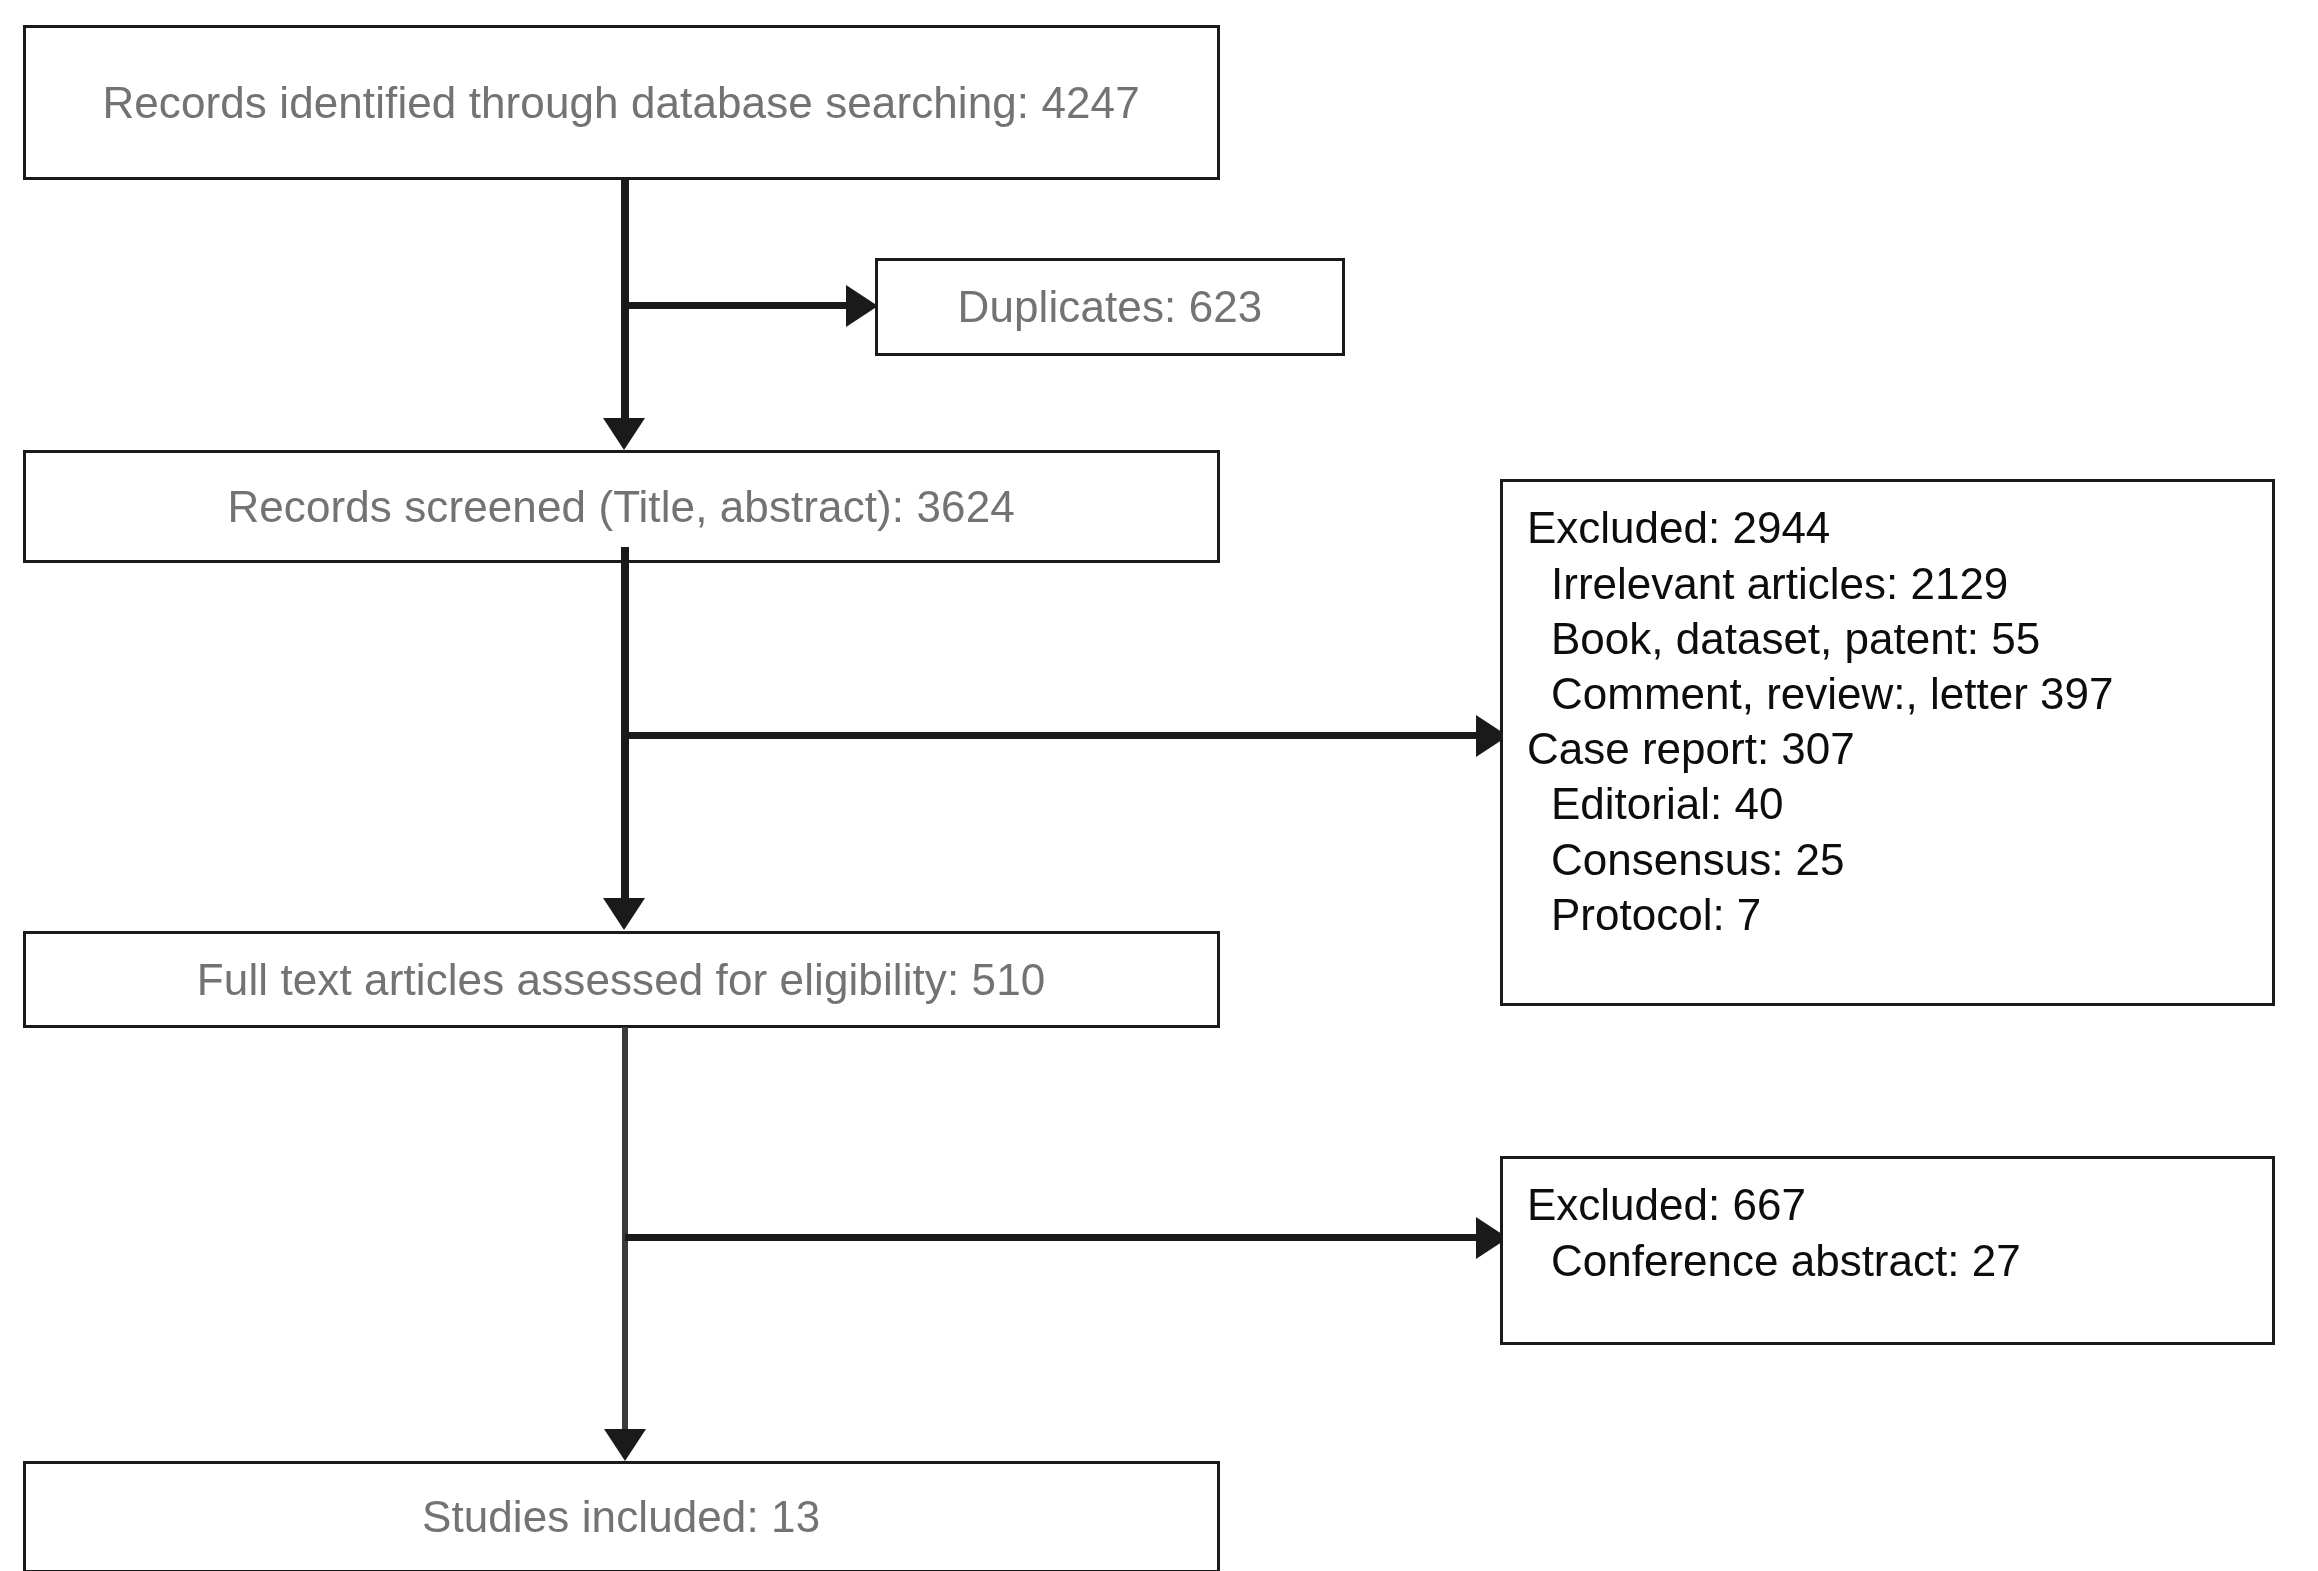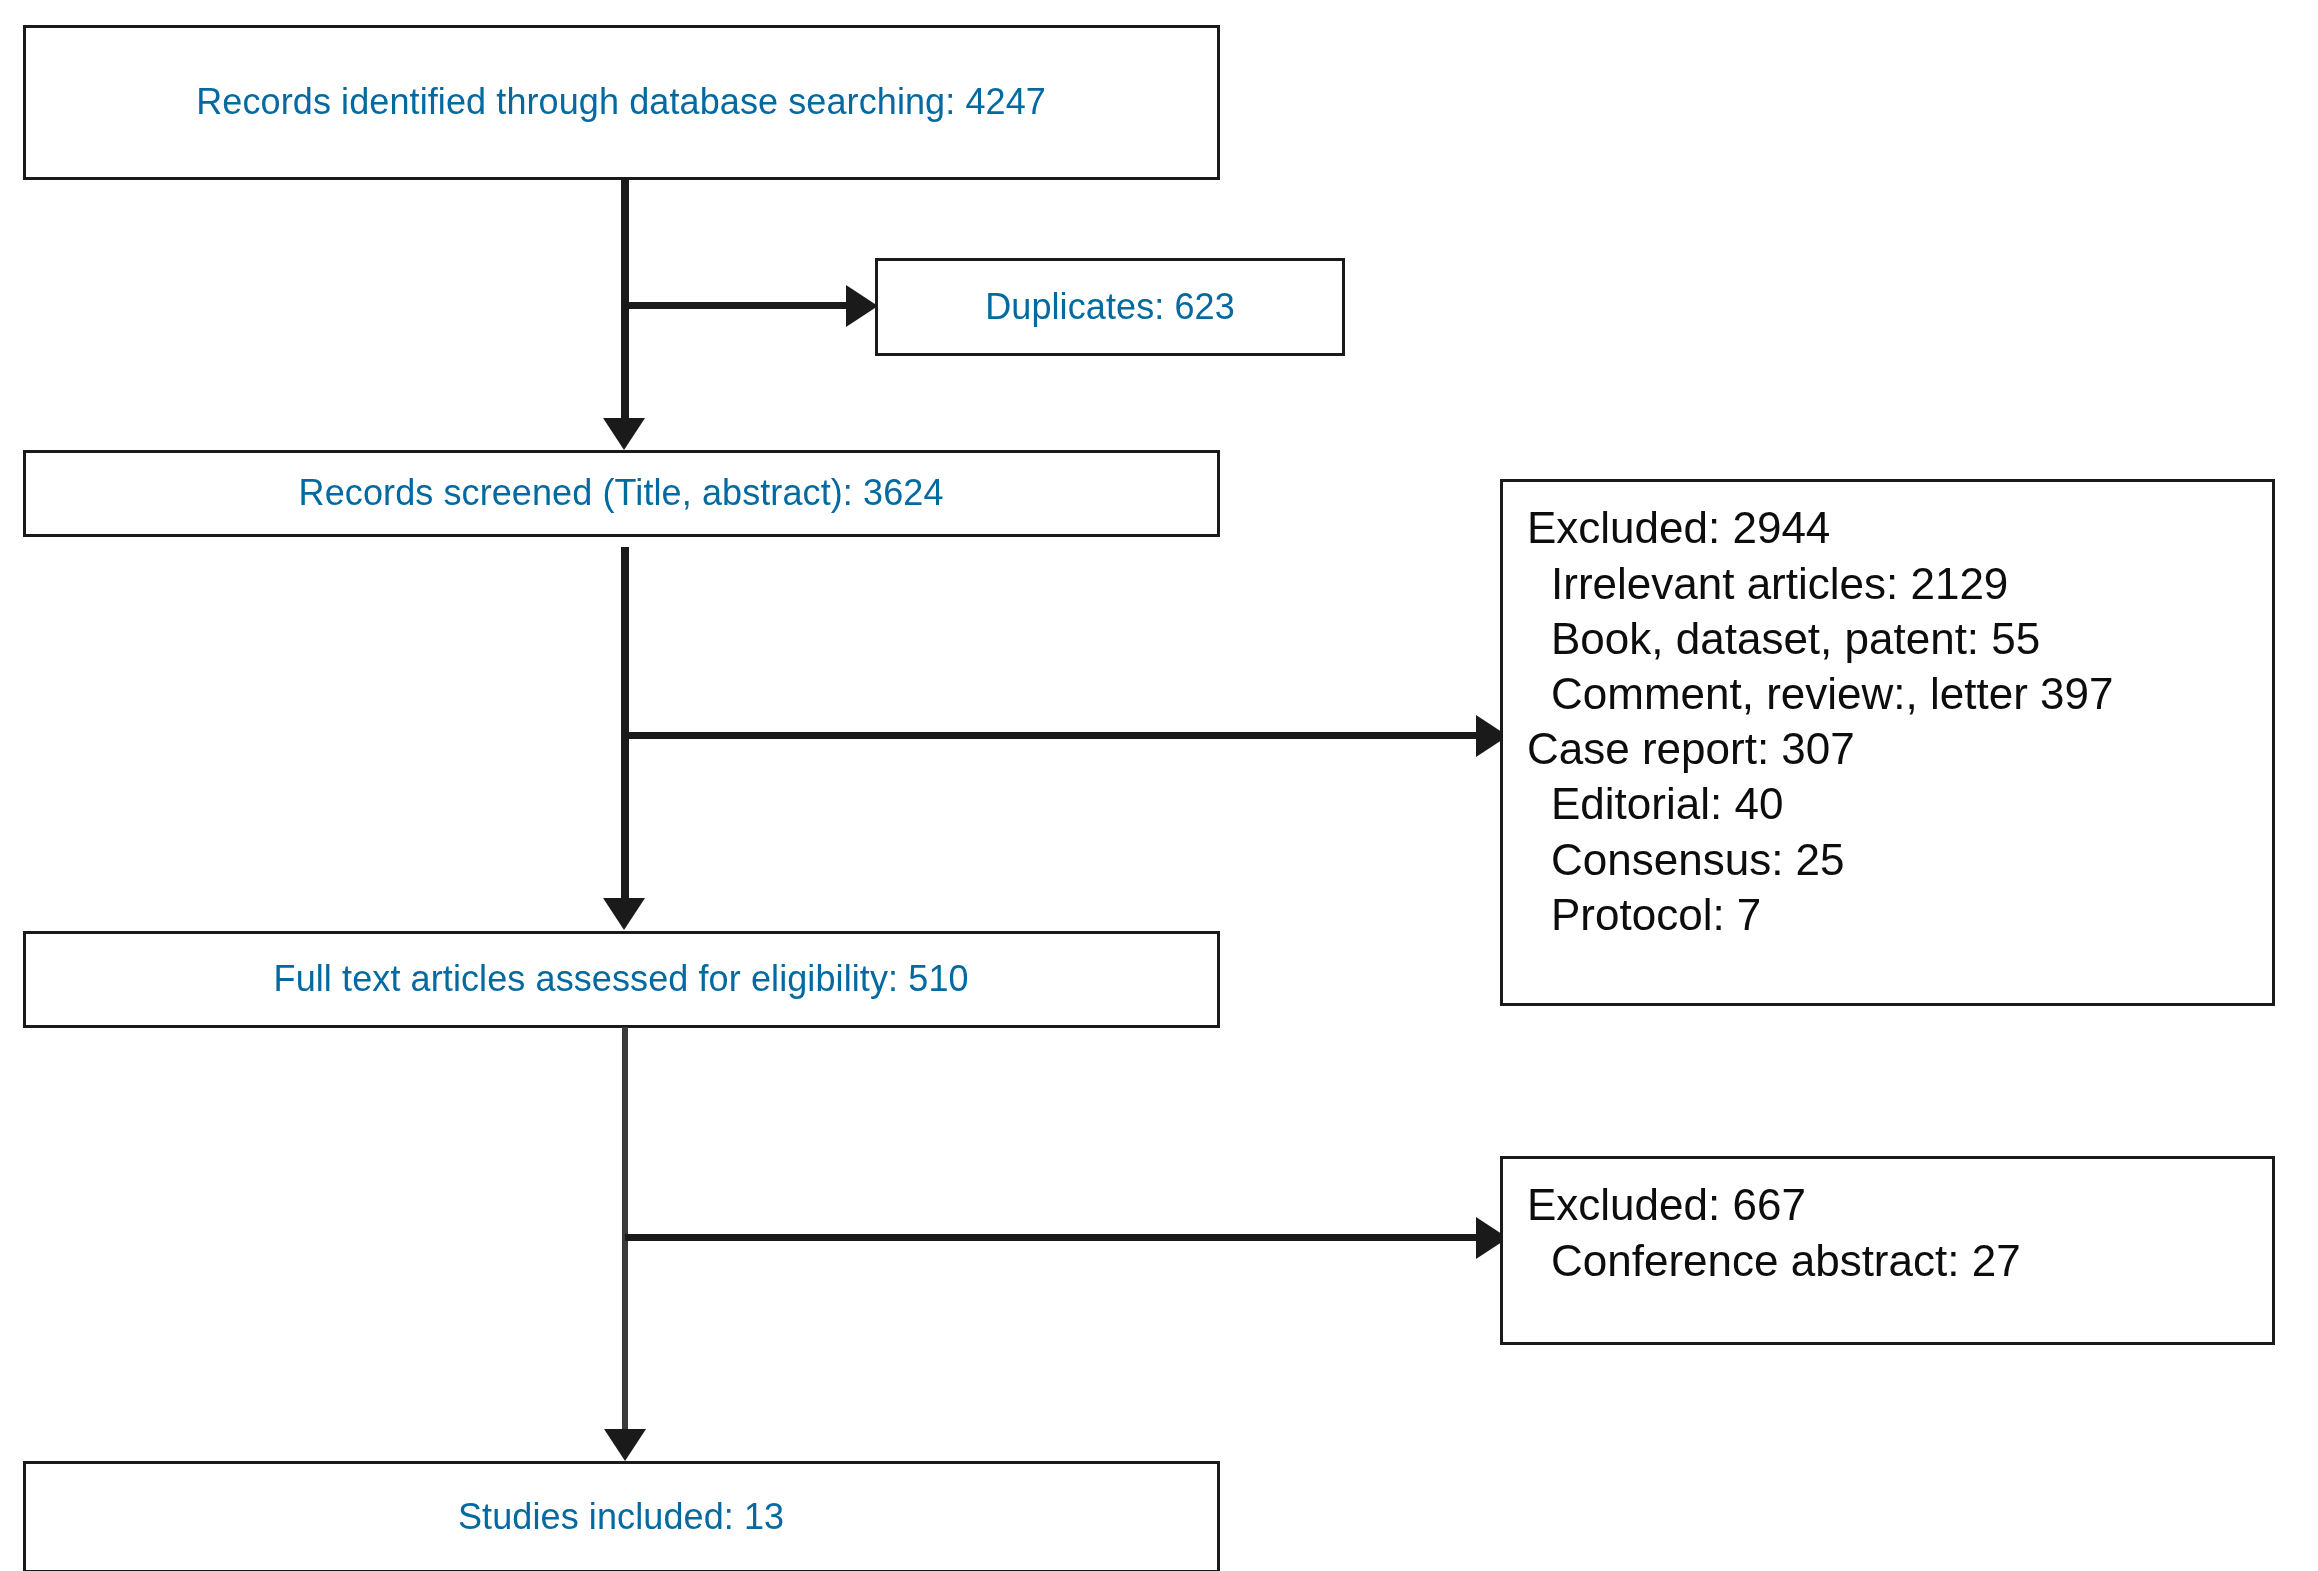--- a/index.html
+++ b/index.html
@@ -24,25 +24,25 @@
     position: absolute;
     box-sizing: border-box;
     background: #ffffff;
     border: 3.5px solid #1a1a1a;
     display: flex;
     align-items: center;
     justify-content: center;
   }
 
   .node .node-label {
-    font-size: 36px;
+    font-size: 44px;
     line-height: 1.12;
     letter-spacing: 0.1px;
     white-space: nowrap;
-    color: #0369a1;
+    color: #737373;
     text-align: right;
   }
 
   
   .node.excl {
     display: block;
     padding: 18.4px 0 18.4px 24px;
     border-width: 3.5px;
   }
   .node.excl .excl-line {
@@ -94,21 +94,21 @@
   <div class="vline" style="left:621px; top:180px; width:7.8px; height:240px;"></div>
   <div class="arrow-down" style="left:603px; top:418px;"></div>
 
   <div class="hline" style="left:625px; top:302px; width:223px; height:7px;"></div>
   <div class="arrow-right" style="left:846px; top:285px;"></div>
 
   <div class="node" style="left:875px; top:258px; width:470px; height:98px;">
     <span class="node-label">Duplicates: 623</span>
   </div>
 
-  <div class="node" style="left:22.6px; top:450px; width:1197px; height:87px;">
+  <div class="node" style="left:22.6px; top:450px; width:1197px; height:113px;">
     <span class="node-label">Records screened (Title, abstract): 3624</span>
   </div>
 
   <div class="vline" style="left:621px; top:547px; width:7.8px; height:353px;"></div>
   <div class="arrow-down" style="left:603px; top:898px;"></div>
 
   <div class="hline" style="left:625px; top:732px; width:863px; height:7px;"></div>
   <div class="arrow-right" style="left:1476px; top:715px;"></div>
 
   <div class="node excl" style="left:1500px; top:479px; width:775px; height:527px;">

